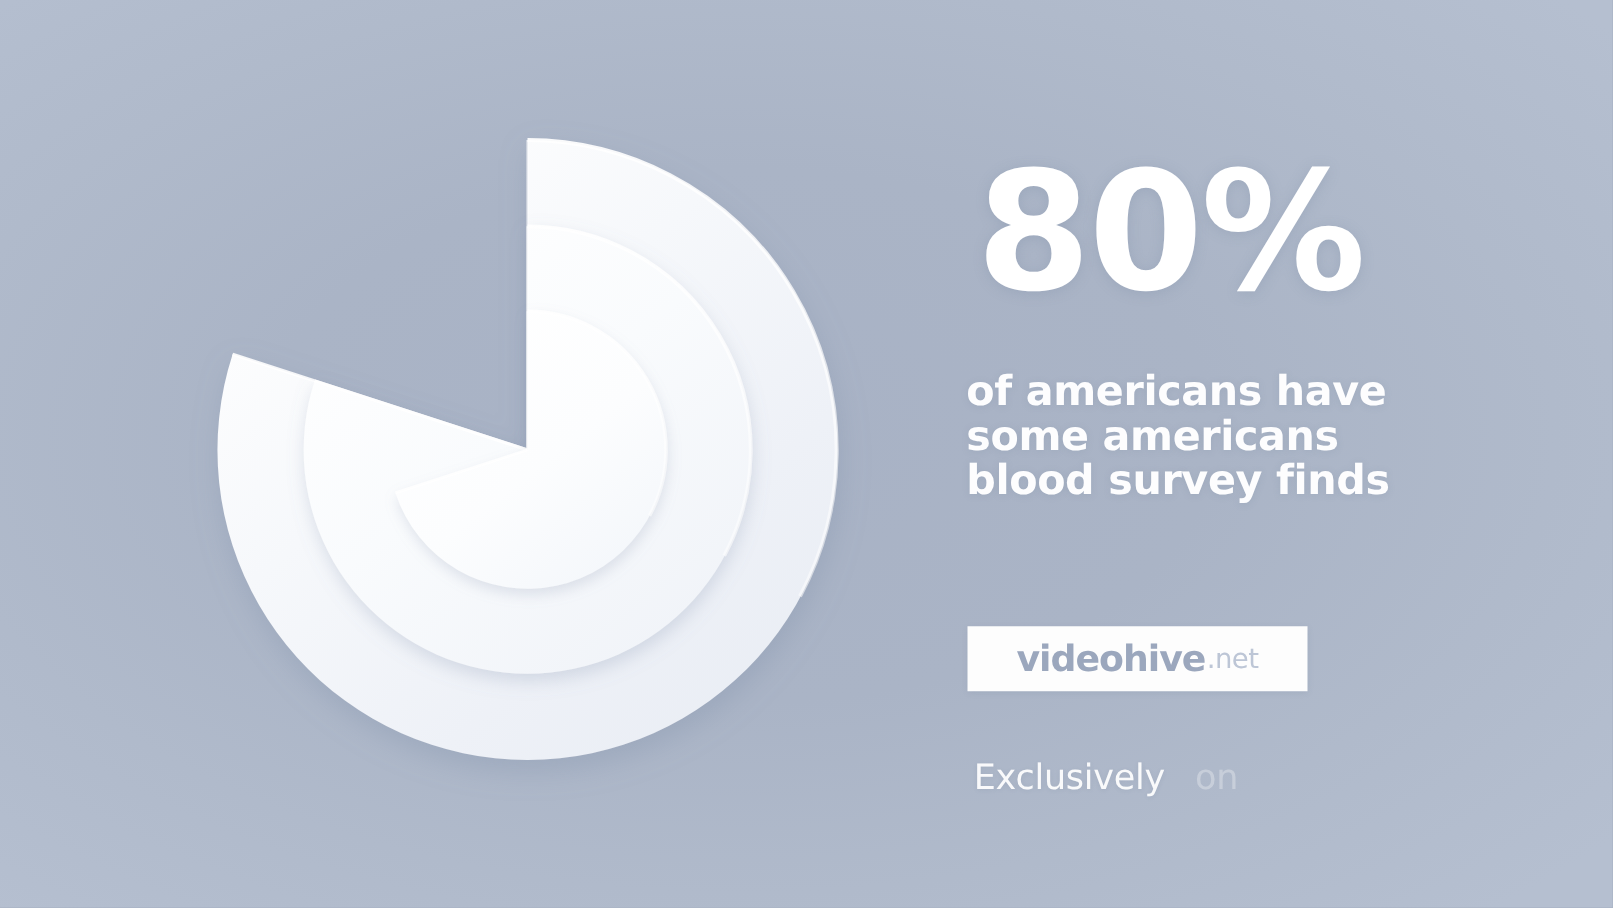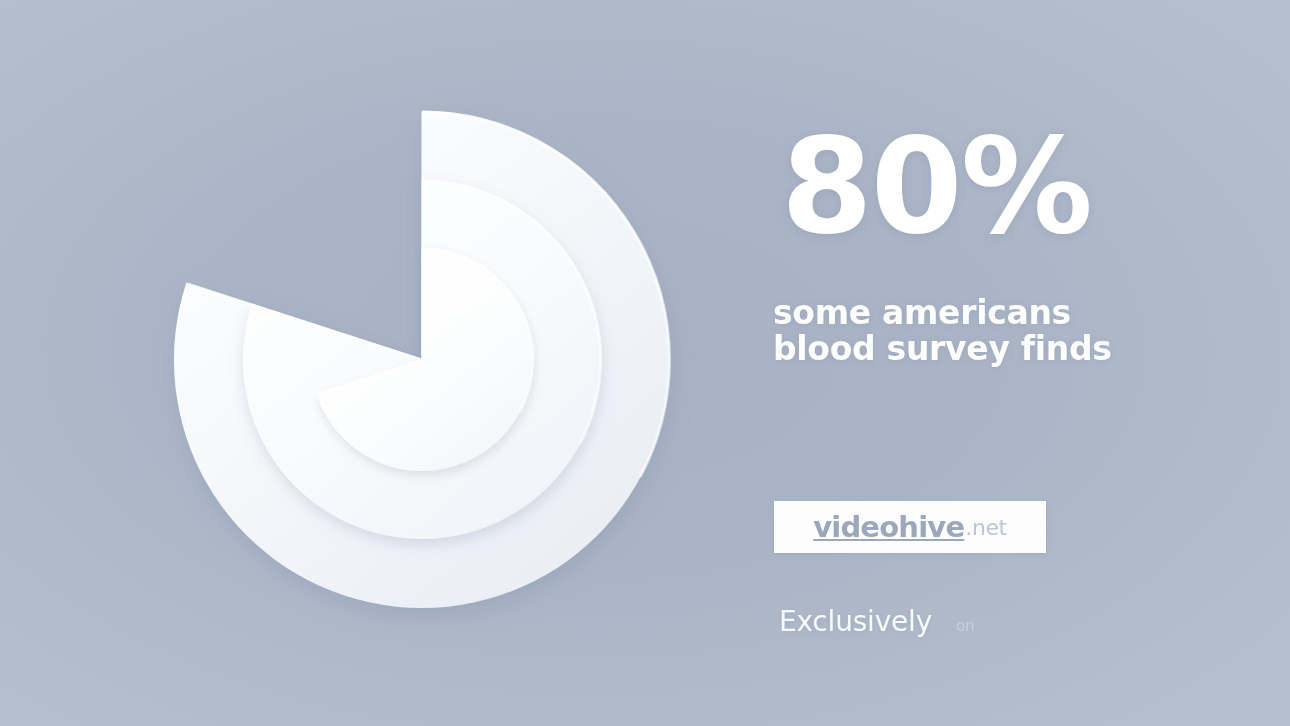--- a/index.html
+++ b/index.html
@@ -87,21 +87,20 @@
     display: flex;
     align-items: center;
     justify-content: center;
   }
   #brand-badge .brand-name {
     font-family: "DejaVu Sans", sans-serif;
     font-weight: bold;
     font-size: 29px;
     letter-spacing: -0.8px;
     color: #9ba7bd;
-    text-decoration: underline;
   }
   #brand-badge .brand-tld {
     font-family: "DejaVu Sans", sans-serif;
     font-weight: normal;
     font-size: 22px;
     letter-spacing: -0.4px;
     color: #bdc6d6;
     margin-left: 1px;
   }
 
@@ -119,21 +118,21 @@
     font-weight: normal;
     font-size: 28px;
     letter-spacing: -0.2px;
     color: #ffffff;
     opacity: 0.93;
     text-shadow: 0 1px 4px rgba(120,135,160,0.25);
   }
   #exclusive-line .excl-on {
     font-family: "DejaVu Sans", sans-serif;
     font-weight: normal;
-    font-size: 15px;
+    font-size: 28px;
     letter-spacing: -0.2px;
     color: #ffffff;
     opacity: 0.30;
     margin-left: 24px;
   }
 </style>
 </head>
 <body>
 
 <div id="stage">
@@ -200,20 +199,21 @@
         <path d="M 422 360 L 316.4 394.3" fill="none" stroke="#ffffff" stroke-width="2.2" opacity="0.9"></path>
         <path d="M 422 360 L 422 249" fill="none" stroke="#ffffff" stroke-width="2" opacity="0.4"></path>
       </g>
     </svg>
   </div>
 
   <div id="text-column">
     <div id="big-stat">80%</div>
 
     <div id="headline">
+      <span class="hl-line">of americans have</span>
       <span class="hl-line">some americans</span>
       <span class="hl-line">blood survey finds</span>
     </div>
   </div>
 
   <div id="brand-badge">
     <span class="brand-name">videohive</span>
     <span class="brand-tld">.net</span>
   </div>
 

